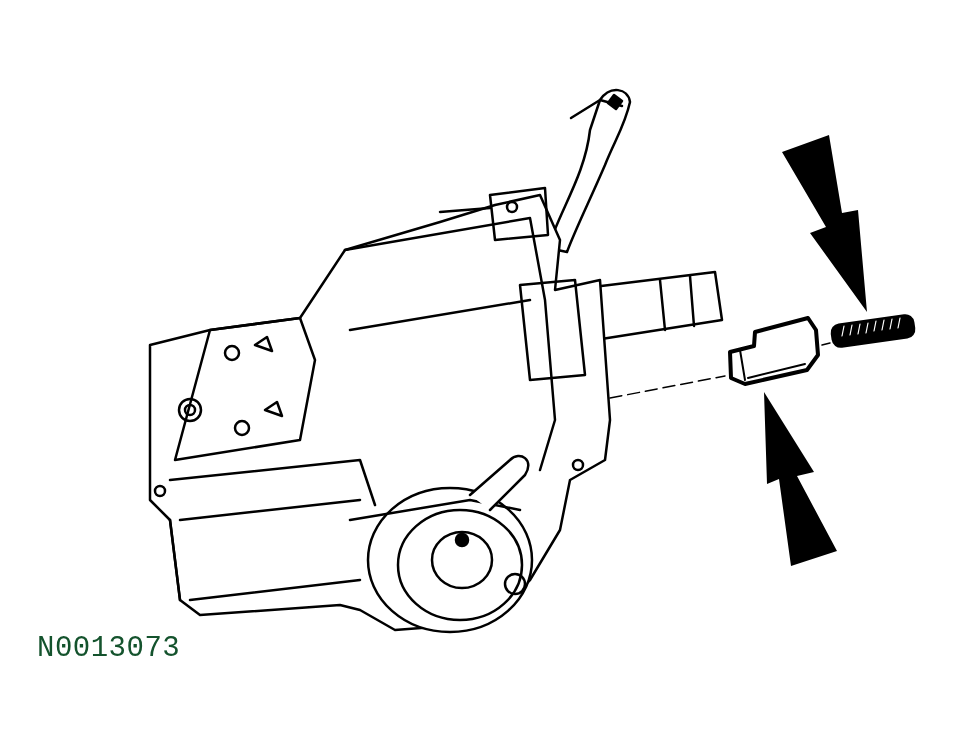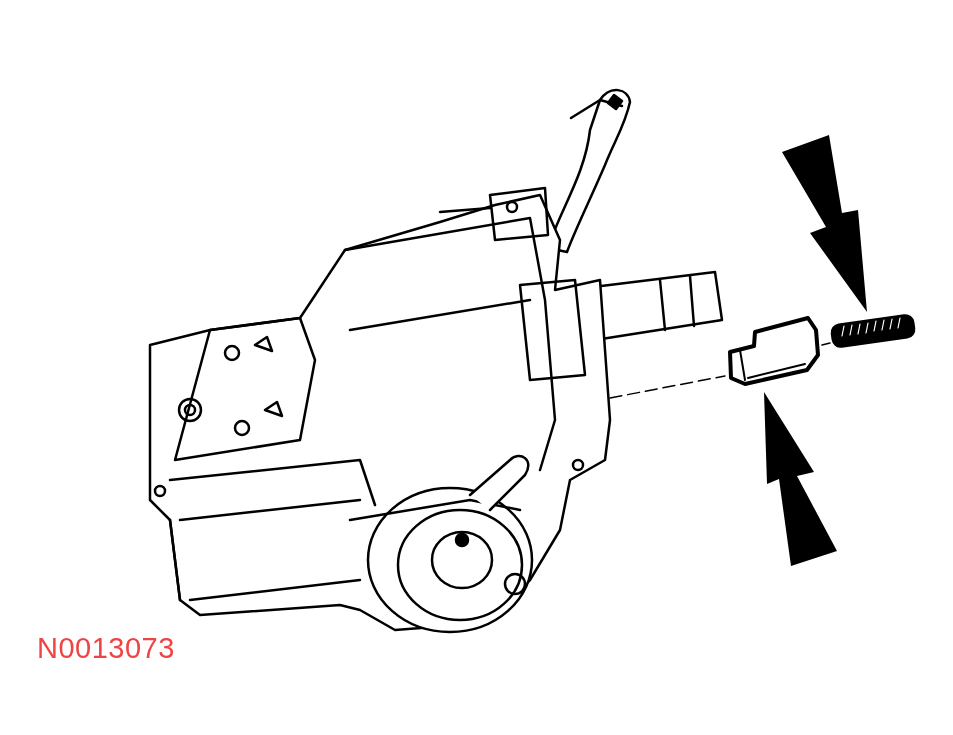--- a/index.html
+++ b/index.html
@@ -1,18 +1,18 @@
 <!DOCTYPE html>
 <html><head>
 <meta charset="utf-8">
 <style>
   html, body { margin:0; padding:0; background:#ffffff; }
   body { width:953px; height:735px; position:relative; overflow:hidden; font-family:"Liberation Sans", sans-serif; }
   #diagram { position:absolute; left:0; top:0; width:953px; height:735px; }
-  .fig-id { position:absolute; left:37px; top:632px; font-size:29px; color:#ef4444; letter-spacing:0.5px; font-family:Liberation Sans, sans-serif; }
+  .fig-id { position:absolute; left:37px; top:632px; font-size:29px; color:#14532d; letter-spacing:0.5px; font-family:Liberation Mono, monospace; }
 </style>
 </head>
 <body>
 
 <svg id="diagram" viewBox="0 0 953 735" xmlns="http://www.w3.org/2000/svg" fill="none" stroke="#000" stroke-width="2.5" stroke-linejoin="round" stroke-linecap="round">
 
   <g>
     <path d="M548 248 C560 210 585 175 590 130 L600 100 C610 85 628 88 630 102 C625 125 615 140 605 165 C590 200 575 230 567 252 Z" fill="#fff"></path>
     <path d="M571 118 L600 100 L622 106"></path>
     <path d="M614 95 l8 6 l-6 8 l-8 -6 z" fill="#000"></path>

